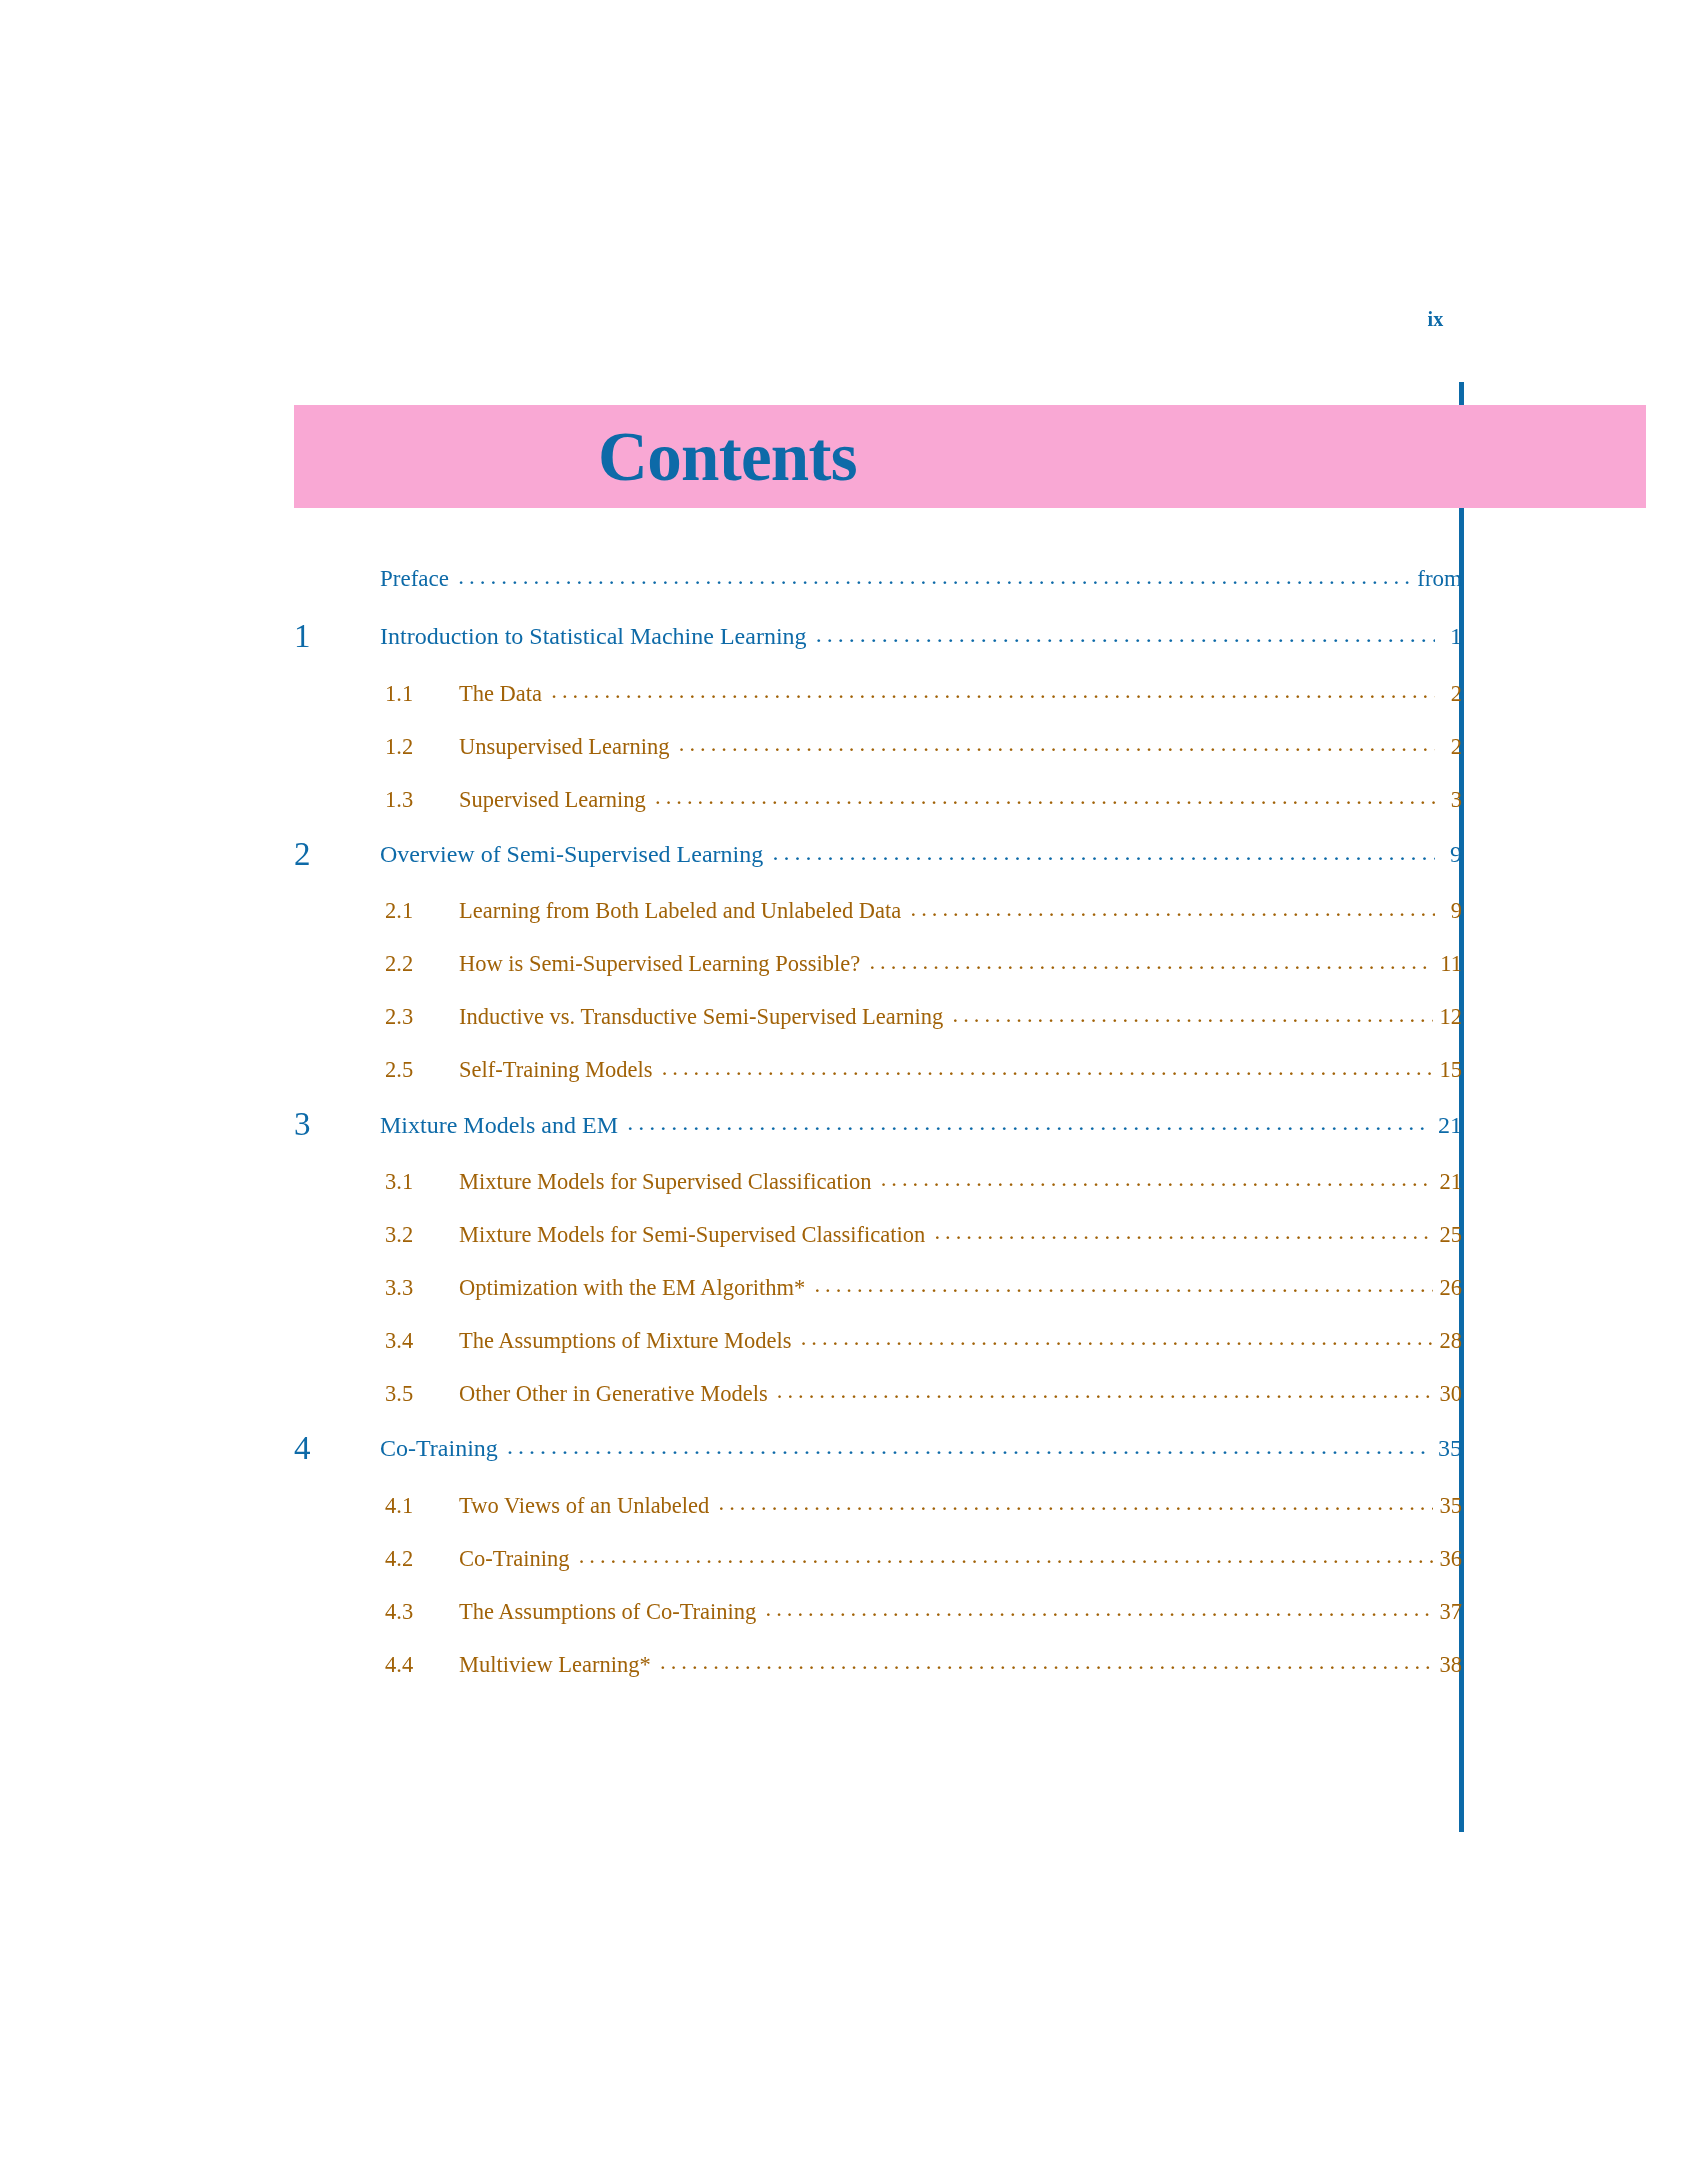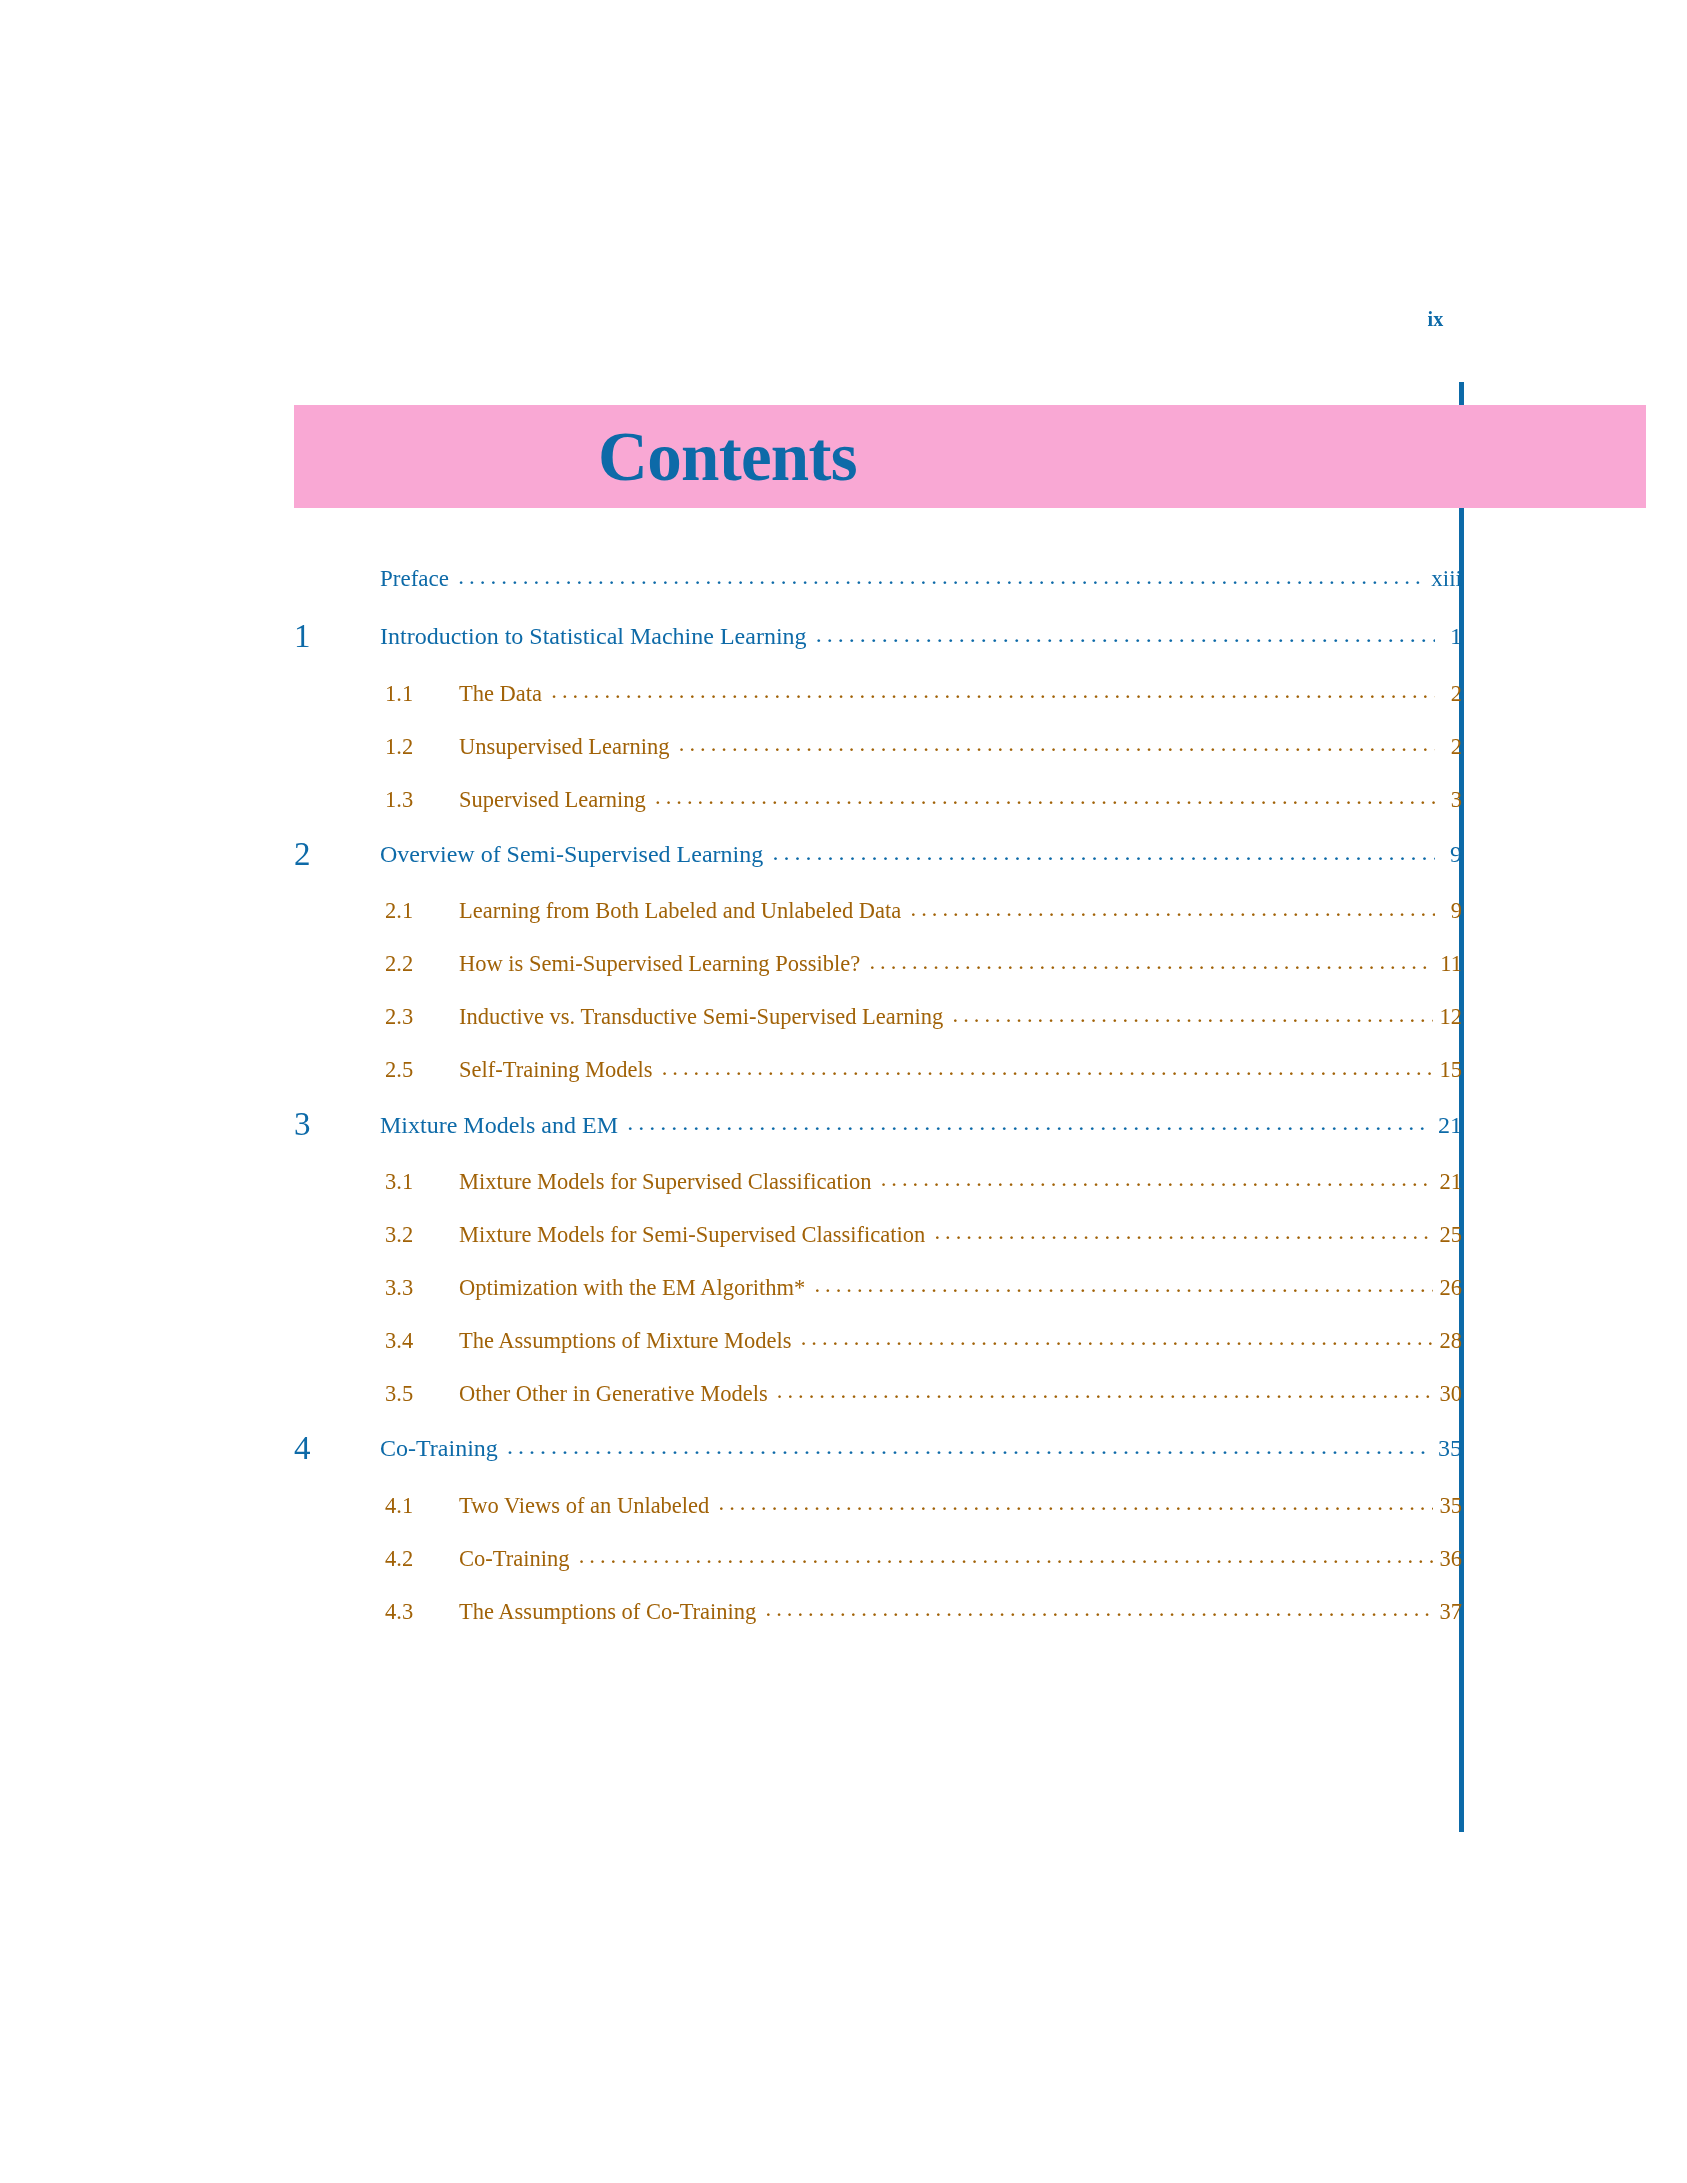--- a/index.html
+++ b/index.html
@@ -151,21 +151,21 @@
 <div class="banner">
   <div class="banner-title">Contents</div>
 </div>
 
 <div class="toc">
   <div id="toc-body">
       <div class="row row-front">
         <span class="num"></span>
         <span class="label">Preface</span>
         <span class="leader"></span>
-        <span class="page">xiii</span>
+        <span class="page">from</span>
       </div>
       <div class="chapter-group">
         <div class="row row-chapter">
           <span class="num">1</span>
           <span class="label">Introduction to Statistical Machine Learning</span>
           <span class="leader"></span>
           <span class="page">1</span>
         </div>
         <div class="row row-section">
           <span class="num">1.1</span>
@@ -274,16 +274,22 @@
           <span class="label">Co-Training</span>
           <span class="leader"></span>
           <span class="page">36</span>
         </div>
         <div class="row row-section">
           <span class="num">4.3</span>
           <span class="label">The Assumptions of Co-Training</span>
           <span class="leader"></span>
           <span class="page">37</span>
         </div>
+        <div class="row row-section">
+          <span class="num">4.4</span>
+          <span class="label">Multiview Learning*</span>
+          <span class="leader"></span>
+          <span class="page">38</span>
+        </div>
       </div>
     </div>
 </div>
 
 
 </body></html>

